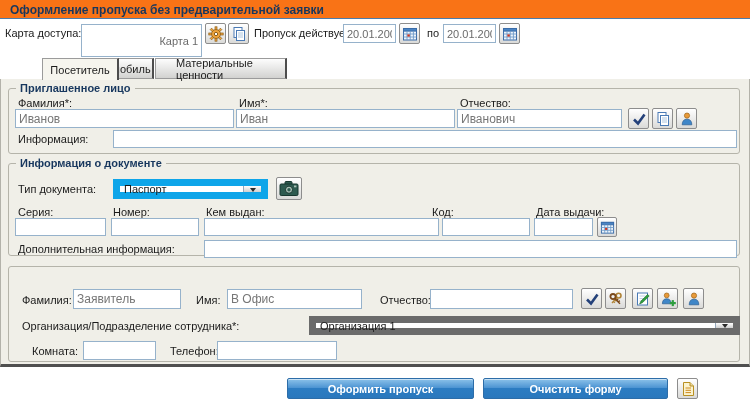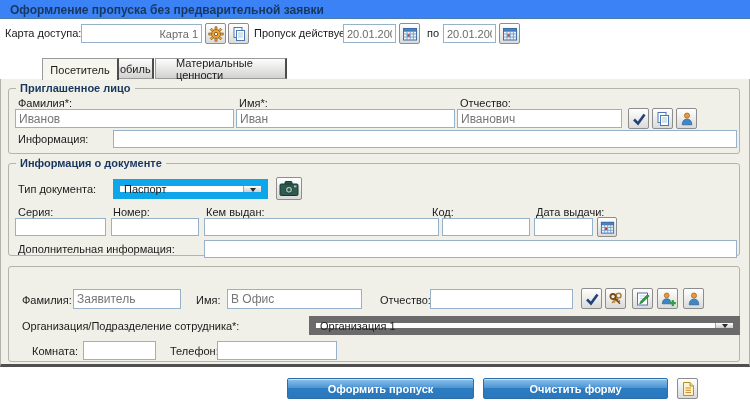--- a/index.html
+++ b/index.html
@@ -6,21 +6,21 @@
   #app{position:relative;width:750px;height:405px;background:#ffffff;
        font-family:"Liberation Sans",sans-serif;font-size:11px;color:#1c1c1c;overflow:hidden;}
   .lbl{position:absolute;height:13px;line-height:13px;white-space:nowrap;font-size:11px;color:#1b1b1b;}
   .tb{position:absolute;box-sizing:border-box;border:1px solid #96b2cb;background:#fff;
       font-family:"Liberation Sans",sans-serif;font-size:12px;color:#767676;padding:1px 3px;outline:none;}
   .tb.sm{font-size:11px;color:#6a6a6a;}
   .tb.right{text-align:right;}
   .icon-btn{position:absolute;width:21px;height:21px;box-sizing:border-box;border:1px solid #8d8d8d;
       border-radius:2px;background:linear-gradient(#ffffff,#dadad8);display:flex;align-items:center;
       justify-content:center;padding:0;cursor:pointer;}
-  .header{position:absolute;left:0;top:0;width:750px;height:19px;background:#3b82f6;
+  .header{position:absolute;left:0;top:0;width:750px;height:19px;background:#f97316;
       border-bottom:1px solid #4c7cab;box-sizing:border-box;}
   .header .title{position:absolute;left:10px;top:3px;font-size:12px;font-weight:bold;color:#17375e;}
   .tab{position:absolute;top:58px;height:21px;box-sizing:border-box;display:flex;align-items:center;
       justify-content:center;background:linear-gradient(#fdfdfd,#d2d2d0);border:1px solid #9b9b9b;
       border-right:2px solid #4d4d4d;font-size:11px;cursor:pointer;z-index:2;}
   .tab.active{background:#f6f5ee;height:22px;border-bottom:none;z-index:4;}
   .panel{position:absolute;left:0;top:79px;width:750px;height:288px;background:#f0efe8;
       box-sizing:border-box;border-left:1px solid #b3b2aa;border-right:1px solid #b3b2aa;
       border-bottom:3px solid #4f4f4f;z-index:1;}
   .groupbox{position:absolute;box-sizing:border-box;border:1px solid #b5b4aa;border-radius:3px;z-index:2;}
@@ -41,21 +41,21 @@
 </head>
 <body>
 
 <div id="app">
 
   <div class="header">
     <div class="title">Оформление пропуска без предварительной заявки</div>
   </div>
 
   <div class="lbl" style="left:5px;top:27px;">Карта доступа:</div>
-  <input class="tb sm right" style="left: 81px; top: 24px; width: 121px; height: 19px;" value="Карта 1">
+  <input class="tb sm right" style="left: 81px; top: 24px; width: 121px; height: 33px;" value="Карта 1">
   <button class="icon-btn" style="left:205px;top:23px;">
     <span>
       <svg width="16" height="16" viewBox="0 0 16 16">
         <g fill="#f0a43c" stroke="#8a5d17" stroke-width="0.7">
           <rect x="7" y="0.8" width="2" height="3.2"></rect>
           <rect x="7" y="0.8" width="2" height="3.2" transform="rotate(45 8 8)"></rect>
           <rect x="7" y="0.8" width="2" height="3.2" transform="rotate(90 8 8)"></rect>
           <rect x="7" y="0.8" width="2" height="3.2" transform="rotate(135 8 8)"></rect>
           <rect x="7" y="0.8" width="2" height="3.2" transform="rotate(180 8 8)"></rect>
           <rect x="7" y="0.8" width="2" height="3.2" transform="rotate(225 8 8)"></rect>

